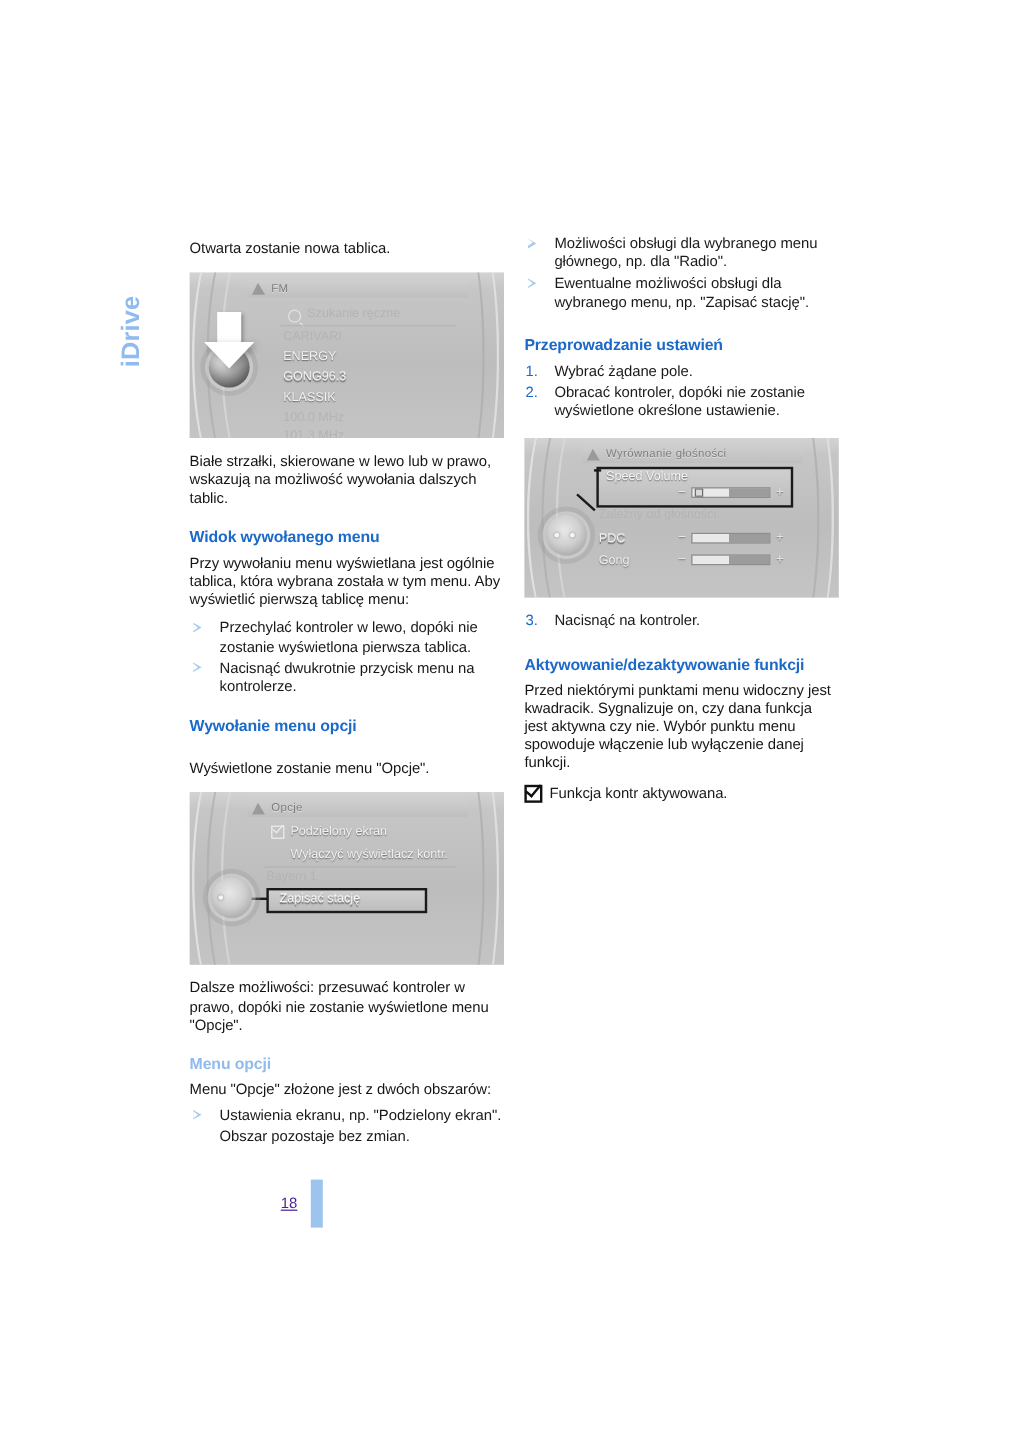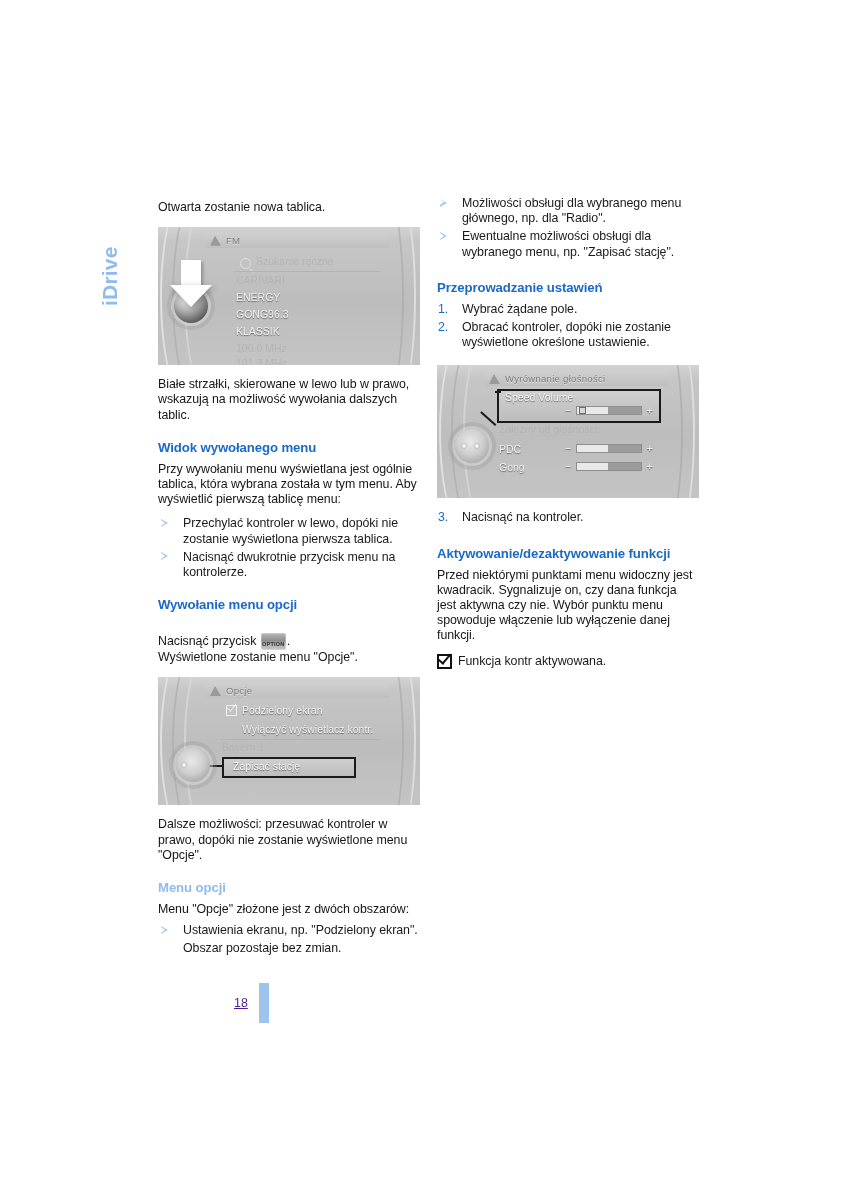--- a/index.html
+++ b/index.html
@@ -355,28 +355,25 @@
         <span>Nacisnąć dwukrotnie przycisk menu na kontrolerze.</span>
       </li>
     </ul>
 
     <div class="gap-14"></div>
 
     <h3 class="head-main">Wywołanie menu opcji</h3>
 
     <div class="gap-20"></div>
 
-    <p class="body-text">
-      <span>Nacisnąć przycisk</span><span>&nbsp;</span><span class="optbtn"><i>OPTION</i></span><span>.</span>
-    </p>
     <p class="body-text">Wyświetlone zostanie menu "Opcje".</p>
 
     <div class="gap-12"></div>
 
-    <div class="shot" style="height:128px;">
+    <div class="shot" style="height:144px;">
       <div class="bezel-l">
         <div class="arc arc1"></div>
           <div class="arc arc2"></div>
           <div class="arc arc3"></div>
       </div>
       <div class="bezel-r">
         <div class="arc arcR1"></div>
           <div class="arc arcR2"></div>
       </div>
 

